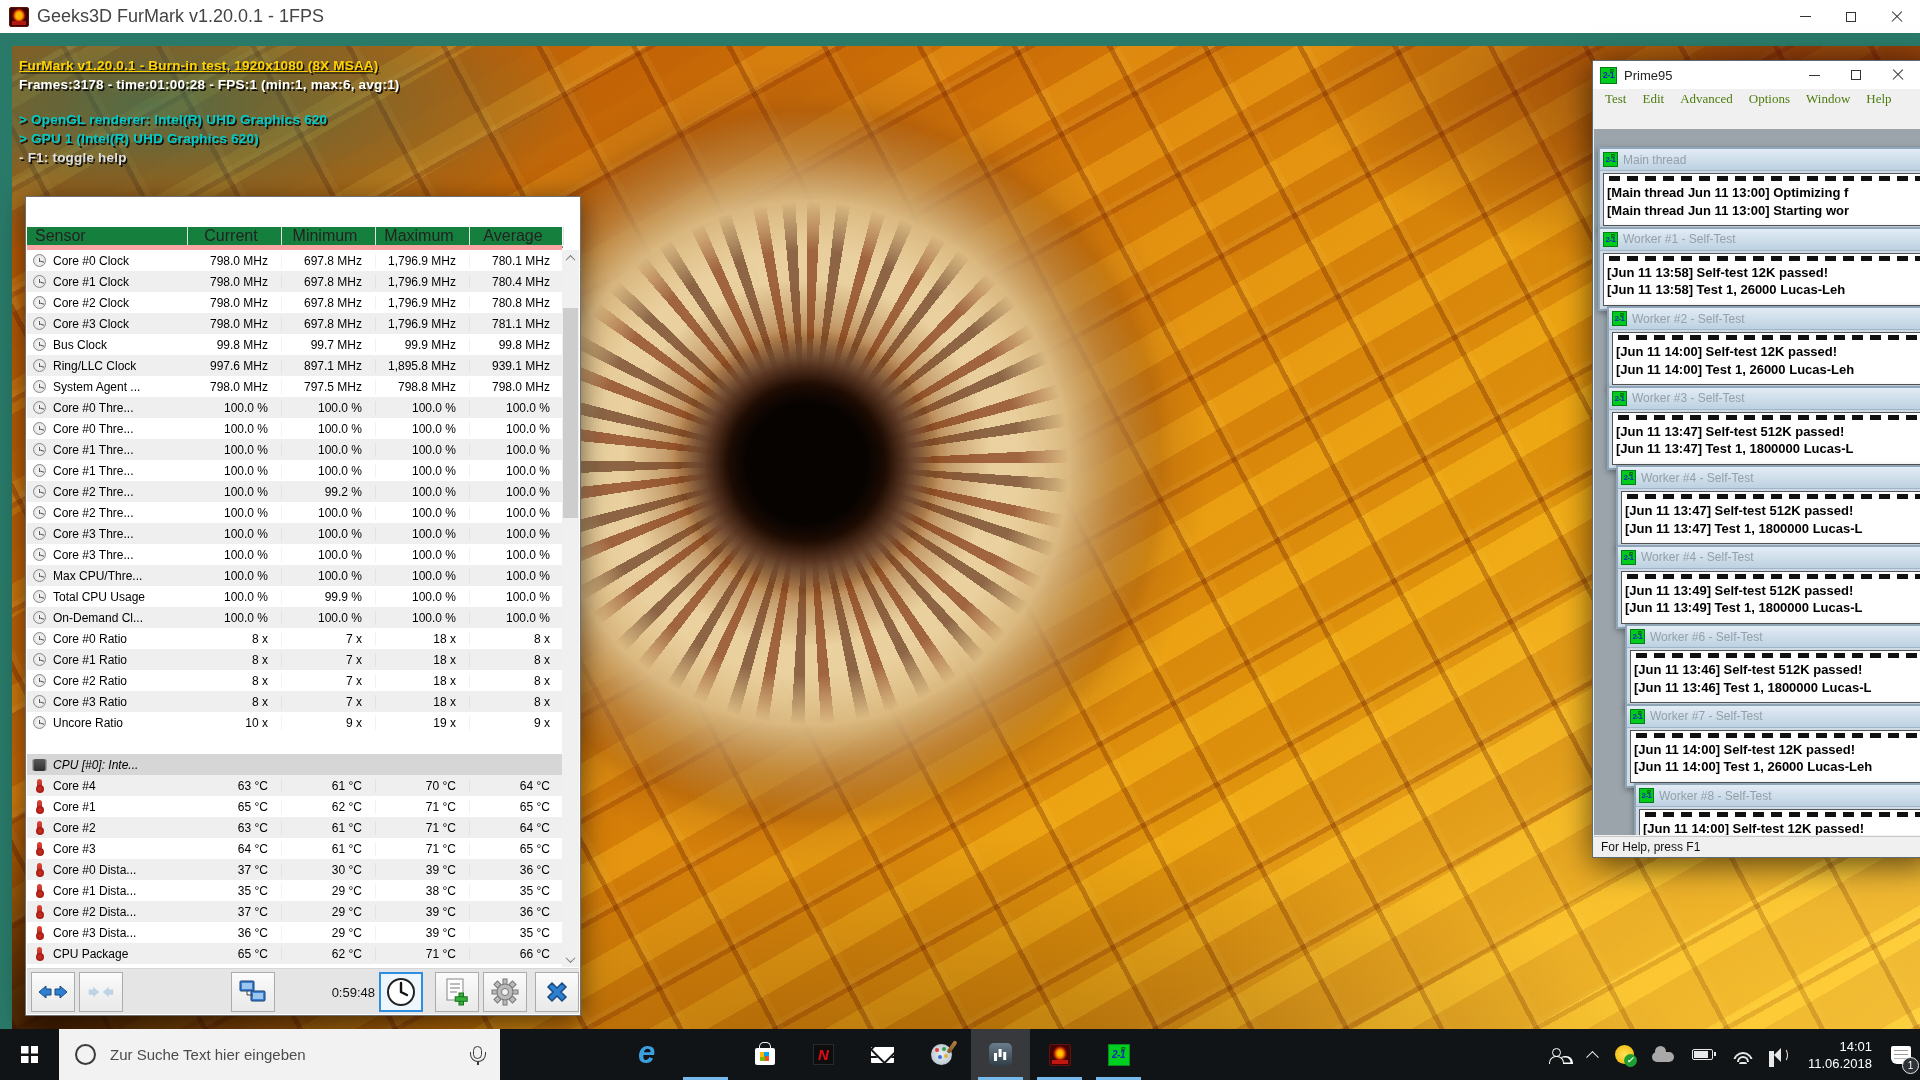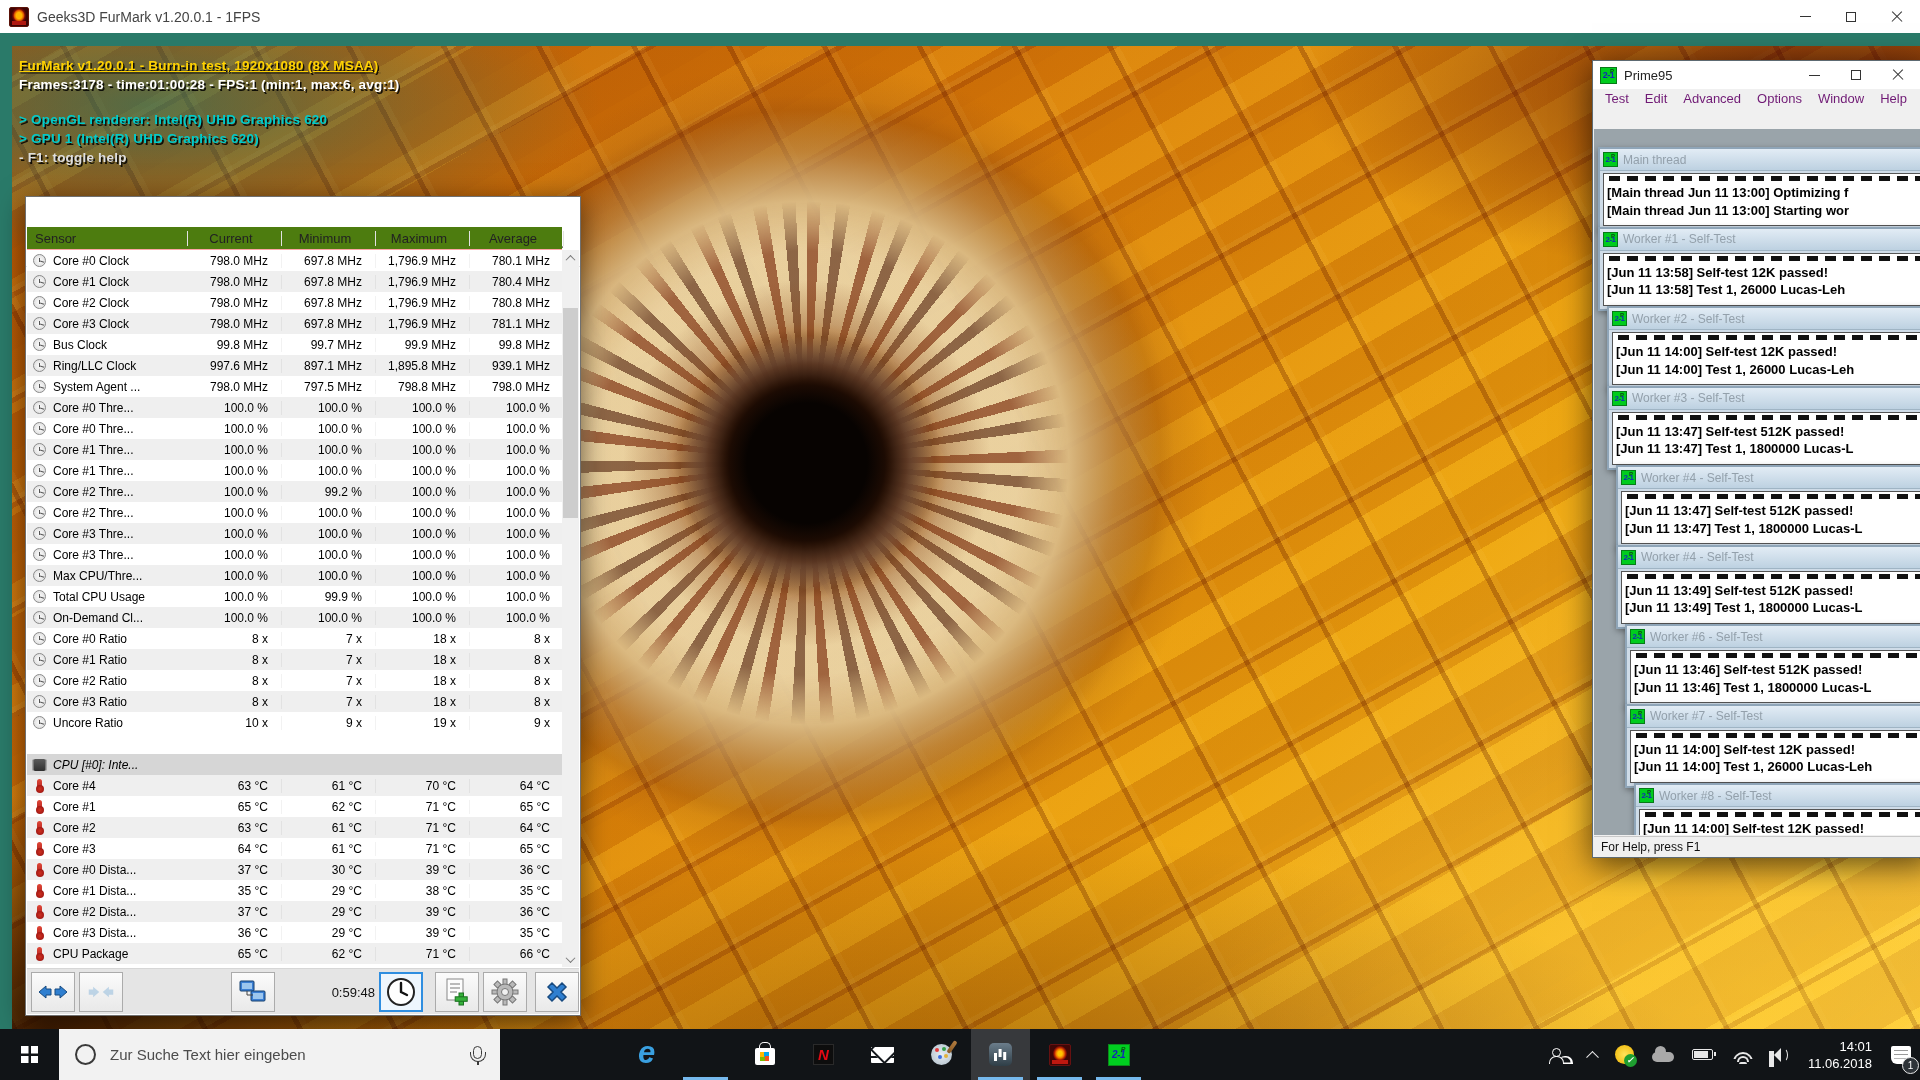--- a/index.html
+++ b/index.html
@@ -8,21 +8,21 @@
   .screen { position:relative; width:1920px; height:1080px; overflow:hidden; }
 
   
   .fm-win { position:absolute; inset:0; }
   .fm-titlebar { position:absolute; left:0; top:0; width:1920px; height:33px; background:#ffffff;
     display:flex; align-items:center; z-index:5; }
   .fm-ico { width:20px; height:20px; margin:0 8px 0 9px; border-radius:2px; flex:0 0 auto;
     background:radial-gradient(ellipse 42% 46% at 50% 42%, #ffb400 0 38%, #e05800 62%, #7a0a06 78%, #3c0404 100%);
     border:1px solid #5a1208; position:relative; }
   .fm-ico::after { content:""; position:absolute; left:2px; right:2px; bottom:1px; height:4px; background:#b01810; }
-  .fm-title { font-size:14px; color:#444; }
+  .fm-title { font-size:18px; color:#444; }
   .winbtns { margin-left:auto; display:flex; height:100%; }
   .wb { width:46px; height:100%; display:flex; align-items:center; justify-content:center; }
   .g-min { width:11px; height:1px; background:#333; display:block; }
   .g-max { width:10px; height:10px; border:1px solid #333; display:block; }
   .g-close { width:12px; height:12px; position:relative; display:block; }
   .g-close::before,.g-close::after { content:""; position:absolute; left:-1px; top:5px; width:14px; height:1.4px; background:#333; }
   .g-close::before { transform:rotate(45deg); } .g-close::after { transform:rotate(-45deg); }
 
   .fm-render { position:absolute; left:0; top:33px; width:1920px; height:996px; overflow:hidden;
     border-left:12px solid #2a7a69; border-top:13px solid #2a7a69;
@@ -63,23 +63,23 @@
     background:#fff; border:1px solid #6f6f6f; box-shadow:0 6px 26px rgba(0,0,0,.55); }
   .hw-titlebar { position:absolute; left:0; top:0; right:0; height:30px; background:#fff;
     display:flex; align-items:center; border-bottom:1px solid #e4e4e4;margin-top:40px; }
   .hw-appico { width:19px; height:19px; margin:0 8px 0 8px; border-radius:4px; flex:0 0 auto;
     background:linear-gradient(#5c6e7c,#37474f); position:relative; }
   .hw-appico::after { content:""; position:absolute; left:4px; bottom:4px; width:3px; height:7px; background:#fff;
     box-shadow:4px -3px 0 0 #fff, 8px -1px 0 0 #fff; }
   .hw-title { font-size:13px; color:#1a1a1a; }
   .hw-btns { margin-left:auto; display:flex; height:100%; }
   .hw-btns .wb { width:45px; }
-  .hw-head { position:absolute; left:1px; top:30px; right:18px; height:23px; background:#4d7c0f;
+  .hw-head { position:absolute; left:1px; top:30px; right:18px; height:23px; background:#15803d;
     display:grid; grid-template-columns:161px 94px 94px 94px 94px; align-items:center;
-    border-bottom:1px solid #fca5a5; font-size:13px; color:#222; }
+    border-bottom:5px solid #fca5a5; font-size:16px; color:#222; }
   .hw-head span { padding:0 13px 0 6px; text-align:center; border-right:1px solid #e2e2e2; }
   .hw-head span:first-child { text-align:left; padding-left:8px; }
   .hw-rowszone { position:absolute; left:1px; top:53px; right:18px; bottom:48px; overflow:hidden; background:#fff; }
   .hw-row { display:grid; grid-template-columns:26px 135px 94px 94px 94px 94px; height:21px;
     align-items:center; font-size:12px; color:#000; background:#fff; }
   .hw-row:nth-child(even) { background:#efefef; }
   .hw-row.blank { background:#fff !important; }
   .hw-row.section { background:#d6d6d6 !important; }
   .hw-row.section .hw-name { font-style:italic; }
   .hw-val { text-align:right; padding-right:13px; border-right:1px solid rgba(0,0,0,.05); white-space:nowrap; }
@@ -116,21 +116,21 @@
     display:flex; align-items:center; }
   .p95-ico { width:17px; height:17px; background:#00cc1e; border:1px solid #087a18; margin:0 7px 0 7px;
     position:relative; display:flex; align-items:center; justify-content:center; flex:0 0 auto; }
   .p95-ico .pg { font-size:9px; font-weight:700; color:#1126b8; line-height:9px; letter-spacing:-0.5px; }
   .p95-ico .ps { position:absolute; top:0px; right:2px; font-size:6px; font-weight:700; color:#064a10; line-height:6px; }
   .p95-title { font-size:13px; color:#222; }
   .p95-btns { margin-left:auto; display:flex; height:100%; margin-right:12px; }
   .p95-btns .wb { width:42px; }
   .p95-menu { position:absolute; left:0; top:28px; right:0; height:40px; background:#f0f0f0;
     display:flex; flex-wrap:wrap; align-content:flex-start; padding-left:4px; }
-  .p95-mitem { font-size:13px; color:#701a75; padding:0 8px; height:20px; line-height:20px; }
+  .p95-mitem { font-size:13px; color:#4d7c0f; padding:0 8px; height:20px; line-height:20px;font-family:Liberation Serif, serif; }
   .p95-mdi { position:absolute; left:1px; right:1px; top:68px; bottom:22px; background:#9aa4aa; overflow:hidden; }
   .p95-child { position:absolute; width:400px; height:84px; border:2px solid #8fa5b8;
     background:#cfdce8; box-shadow:0 2px 6px rgba(0,0,0,.35); }
   .p95-ctitle { height:22px; display:flex; align-items:center;
     background:linear-gradient(#e2ecf5,#bdd1e1); border-bottom:1px solid #9fb4c4; }
   .p95-ctitle .p95-ico { width:15px; height:15px; margin:0 5px 0 3px; }
   .p95-ctitle .pg { font-size:8px; }
   .p95-cname { font-size:12px; color:#93a0ab; white-space:nowrap; }
   .p95-cbody { position:absolute; left:3px; right:3px; top:24px; bottom:3px; background:#fff;
     border:1px solid #555; overflow:hidden; padding:0 3px; }

